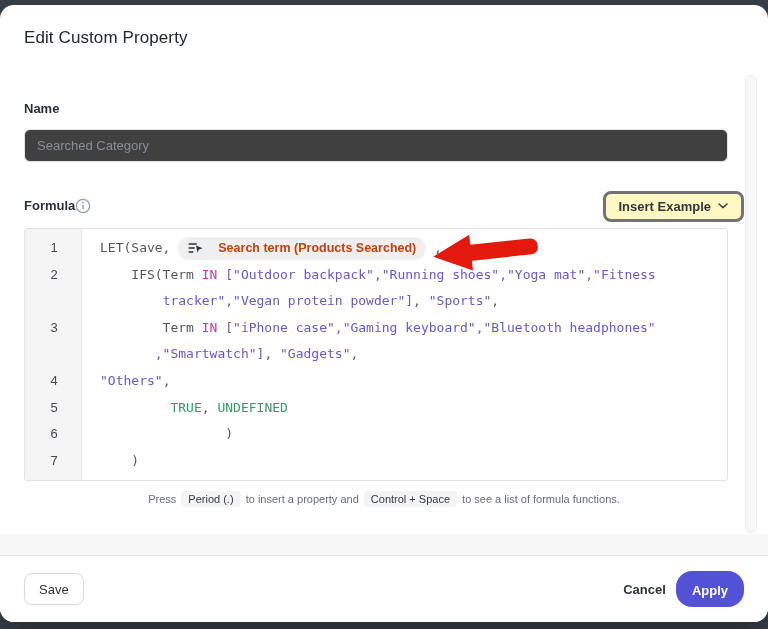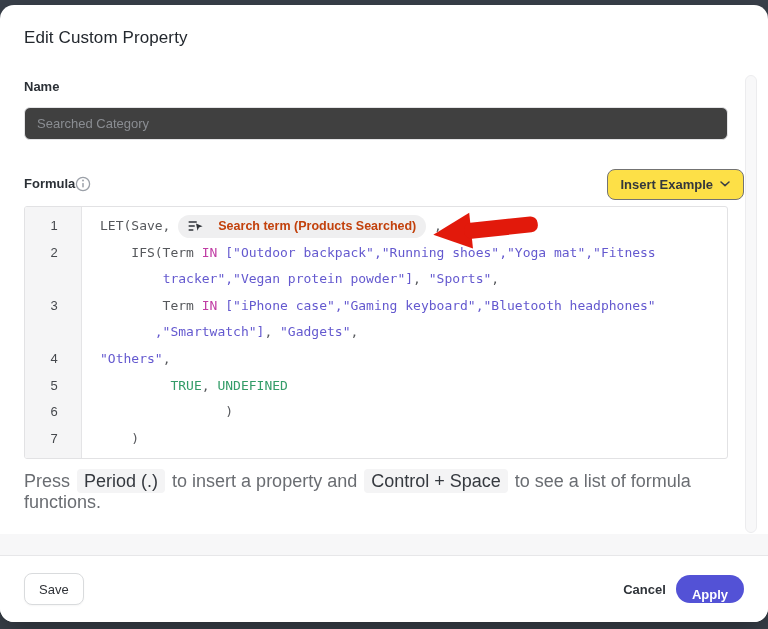--- a/index.html
+++ b/index.html
@@ -8,28 +8,28 @@
   }
   *{margin:0;padding:0;box-sizing:border-box;}
   html,body{width:768px;height:629px;overflow:hidden;}
   body{background:#3a414b;font-family:"Liberation Sans",sans-serif;position:relative;}
   .modal{position:absolute;left:0;right:0;top:5px;bottom:7px;background:#fff;
     border-radius:14px;display:flex;flex-direction:column;overflow:hidden;
     box-shadow:0 10px 30px rgba(0,0,0,.35);}
   .scroll-area{height:529px;padding:23px 24px 0 24px;position:relative;}
   .modal-title{font-size:17px;font-weight:400;color:#23282e;letter-spacing:.1px;}
   .field-label{font-size:13px;font-weight:700;color:#2b3036;}
-  .name-label{margin-top:31px;}
+  .name-label{margin-top:53px;}
   .name-input{margin-top:13px;width:704px;height:33px;border:1px solid #e4e4e6;
     border-radius:6px;background:#404040;color:#8a8d92;font-size:13px;
     padding:0 12px;font-family:"Liberation Sans",sans-serif;outline:none;display:block;}
   .formula-row{margin-top:28px;height:32px;display:flex;align-items:center;justify-content:space-between;}
   .formula-label-wrap{display:flex;align-items:flex-start;gap:0;}
   .insert-example-btn{display:flex;align-items:center;gap:7px;height:31px;padding:0 13px;
-    background:#fde047;border:1px solid #737373;border-radius:8px;font-size:13px;font-weight:600;
+    background:#fef9c3;border:3px solid #737373;border-radius:8px;font-size:13px;font-weight:600;
     color:#33373c;cursor:pointer;font-family:"Liberation Sans",sans-serif;}
   .editor{margin-top:6px;position:relative;width:704px;height:253px;border:1px solid #e2e2e4;
     border-radius:3px;background:#fff;overflow:hidden;}
   .gutter-bg{position:absolute;left:0;top:0;bottom:0;width:57px;background:#f5f5f6;
     border-right:1px solid #e4e4e6;}
   .code-lines{position:relative;padding-top:6px;}
   .code-line{display:flex;}
   .ln{width:58px;flex:0 0 58px;text-align:center;font-size:13px;color:#45484d;
     line-height:26.6px;}
   .rows{flex:1;padding-left:17px;}
@@ -38,30 +38,30 @@
   .code-row span{white-space:pre;}
   .tok-plain{color:var(--tok-plain);}
   .tok-kw{color:var(--tok-kw);}
   .tok-str{color:var(--tok-str);}
   .tok-grn{color:var(--tok-grn);}
   .chip{display:inline-flex;align-items:center;gap:14px;background:#efeff0;border-radius:12px;
     height:23px;padding:0 10px;font-family:"Liberation Sans",sans-serif;font-size:12.5px;
     font-weight:700;color:#c2410c;cursor:pointer;}
   .chip-icon{display:flex;align-items:center;}
   .red-arrow{position:absolute;left:406px;top:1px;pointer-events:none;}
-  .hint{margin-top:12px;font-size:18px;color:#6a6d72;}
+  .hint{margin-top:12px;text-align:center;font-size:11px;color:#6a6d72;}
   .kbd{background:#f4f4f5;color:#35393f;border-radius:4px;padding:2px 7px;margin:0 2px;}
   .bottom-strip{height:22px;background:#f7f7f8;border-bottom:1px solid #e7e7e9;}
   .modal-footer{flex:1;display:flex;align-items:center;justify-content:space-between;padding:0 24px;background:#fff;}
   .footer-right{display:flex;align-items:center;gap:10px;}
   .btn{font-family:"Liberation Sans",sans-serif;font-size:13px;cursor:pointer;}
   .save-btn{height:32px;padding:0 14px;background:#fff;border:1px solid #d9dbdd;border-radius:8px;
     color:#2f3237;font-weight:500;box-shadow:0 1px 2px rgba(0,0,0,.04);}
   .cancel-btn{background:none;border:none;color:#2f343a;font-weight:600;}
-  .apply-btn{height:28px;padding:12px 16px;background:var(--accent);border:none;border-radius:16px;
+  .apply-btn{height:36px;padding:12px 16px;background:var(--accent);border:none;border-radius:16px;
     color:#fff;font-weight:600;}
   .scroll-track{position:absolute;right:11px;top:70px;width:12px;height:458px;background:#f8f8f9;
     border:1px solid #ececee;border-radius:7px;}
 </style>
 </head>
 <body>
 
 <div class="modal">
   <div class="scroll-area">
     <div class="modal-title">Edit Custom Property</div>

